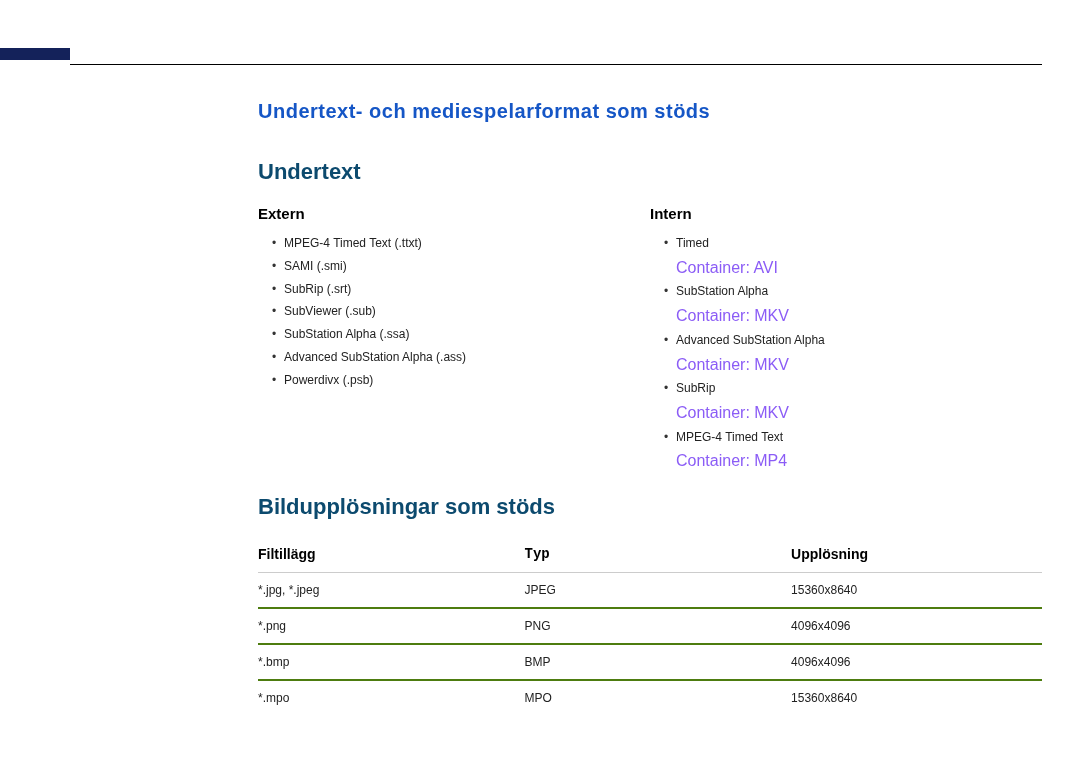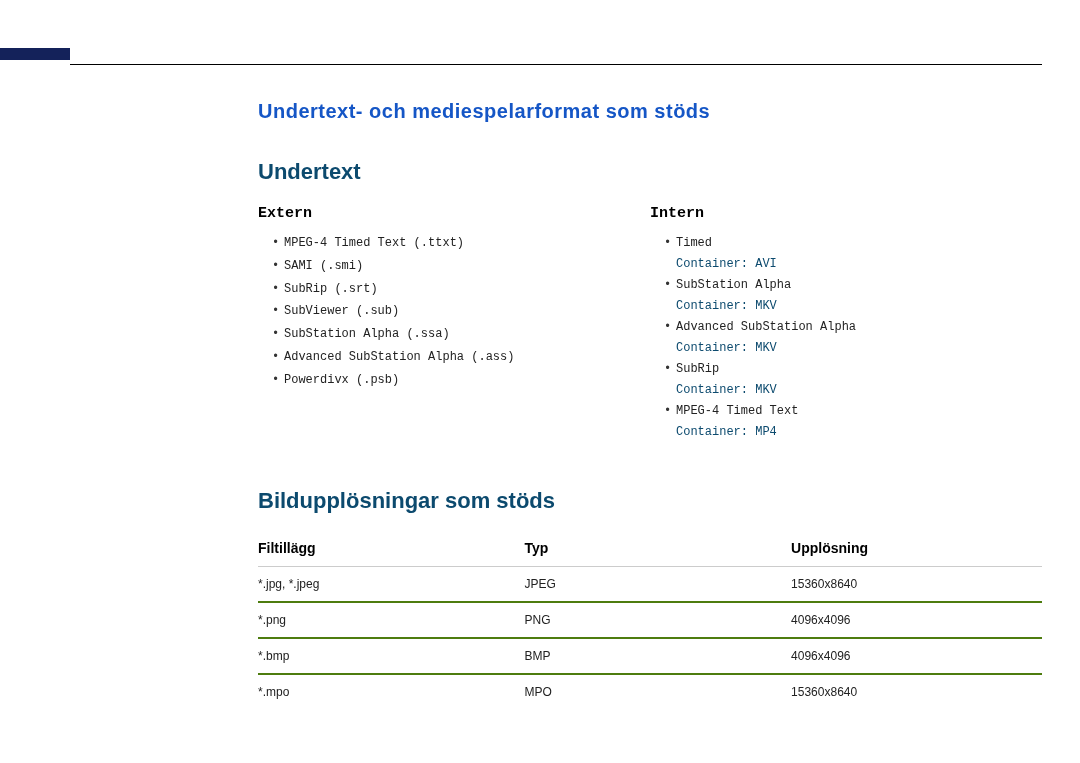--- a/index.html
+++ b/index.html
@@ -41,22 +41,21 @@
     letter-spacing: 0.5px;
   }
   h2 {
     color: #0c4a6e;
     font-size: 22px;
     font-weight: bold;
     margin-bottom: 20px;
   }
   .two-col {
     display: flex;
-    margin-bottom: 46px;
-    font-family: Liberation Mono, monospace;
+    margin-bottom: 20px;
   }
   .col {
     flex: 1;
   }
   .col h3 {
     font-size: 15px;
     font-weight: bold;
     margin-bottom: 10px;
   }
   ul.bullets {
@@ -72,22 +71,22 @@
   }
   ul.bullets li::before {
     content: "•";
     position: absolute;
     left: 0;
     top: 0;
     color: #333;
   }
   ul.bullets .subline {
     display: block;
-    font-size: 12px;
-    color: #0c4a6e;
+    font-size: 16px;
+    color: #8b5cf6;
     line-height: 1.6;
   }
   table.res {
     width: 100%;
     border-collapse: collapse;
     font-size: 13px;
   }
   table.res th {
     text-align: left;
     font-weight: bold;
@@ -96,21 +95,21 @@
     font-size: 14px;
   }
   table.res td {
     padding: 10px 0;
     border-bottom: 2px solid #4d7c0f;
     color: #222;
     font-size: 12px;
   }
   table.res tr:last-child td { border-bottom: none; }
   .col1 { width: 34%; }
-  .col2 { width: 34%; }
+  .col2 { width: 34%; font-family: Liberation Mono, monospace; }
   .col3 { width: 32%; }
 </style>
 </head>
 <body>
 
 <div class="side-marker"></div>
 <div class="top-rule"></div>
 
 <div class="content">
 

